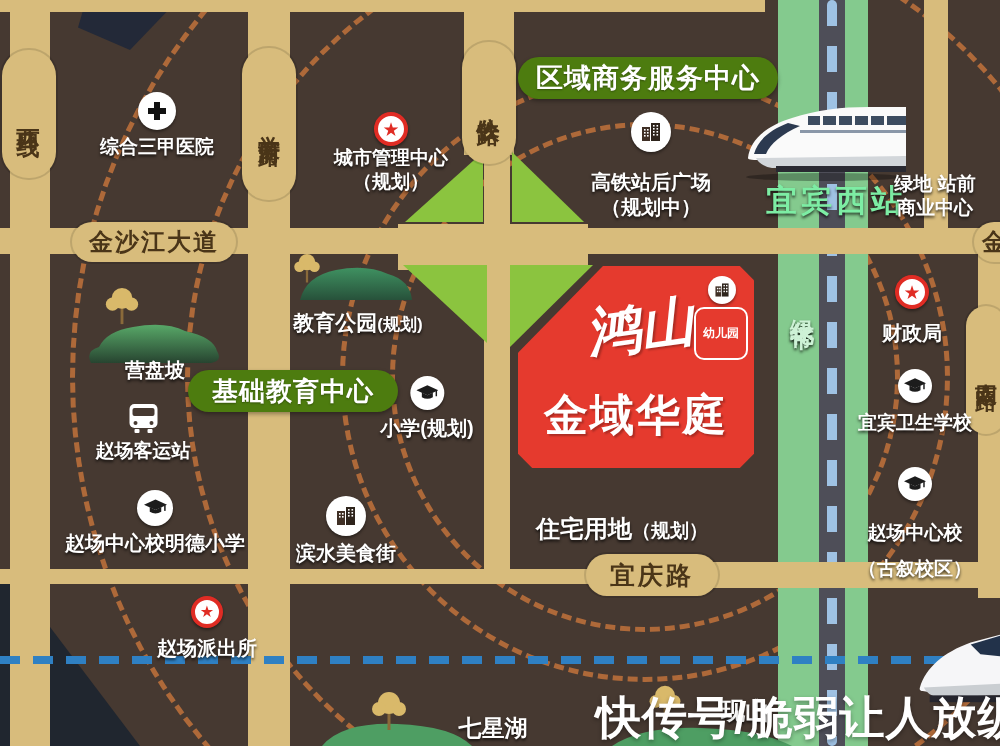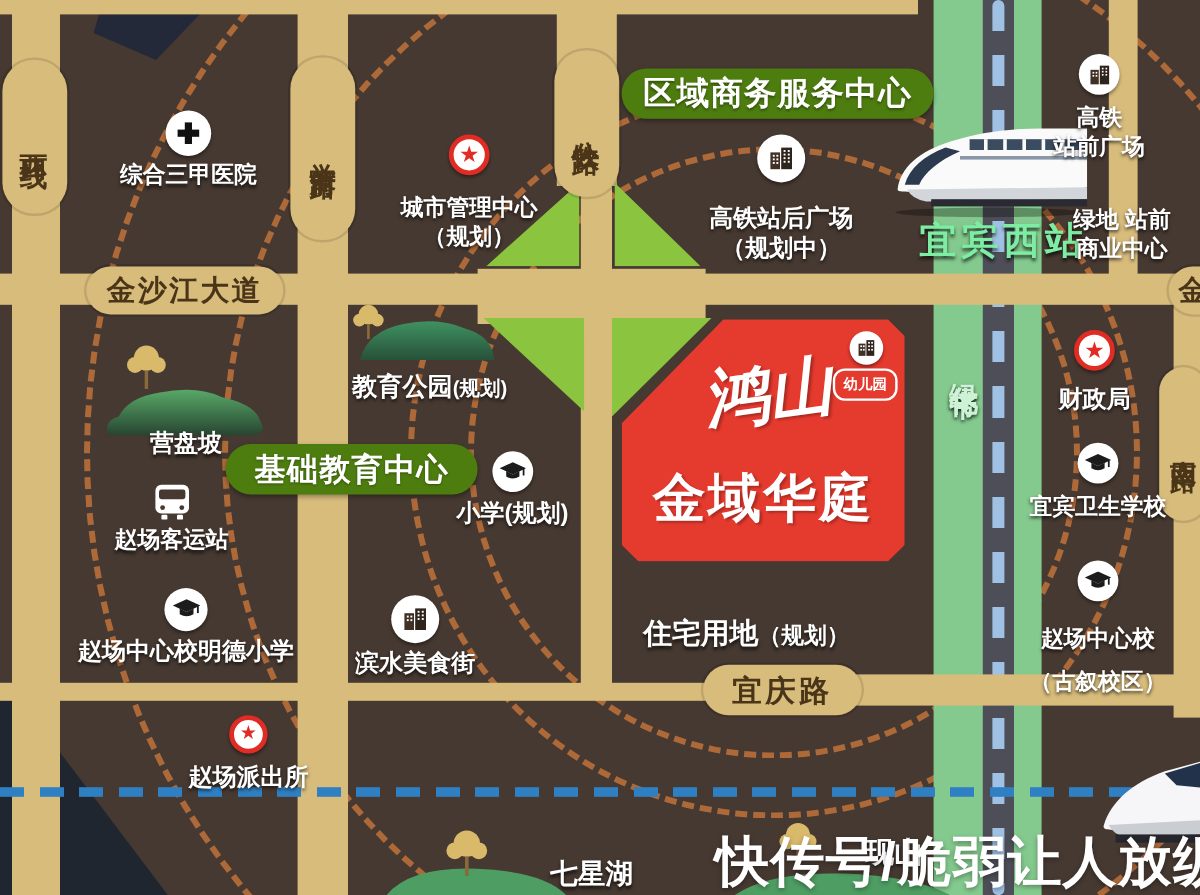--- a/index.html
+++ b/index.html
@@ -32,21 +32,21 @@
          justify-content:center;border-radius:24px;z-index:6;text-shadow:0 1px 2px rgba(0,0,0,.35);
          box-shadow:0 2px 4px rgba(0,0,0,.35);white-space:nowrap;}
   
   #project{position:absolute;left:518px;top:266px;width:236px;height:202px;background:#e53a2e;z-index:4;
            clip-path:polygon(36% 0,94% 0,100% 7%,100% 93%,94% 100%,6% 100%,0 93%,0 43%);}
   #brand{position:absolute;left:42px;top:26px;width:160px;text-align:center;color:#fff;font-weight:bold;
          font-style:italic;font-size:54px;transform:rotate(-8deg);text-shadow:2px 2px 2px rgba(0,0,0,.25);}
   #pname{position:absolute;left:0;right:0;top:120px;text-align:center;color:#fff;font-weight:bold;
          font-size:44px;letter-spacing:2px;text-shadow:2px 2px 2px rgba(0,0,0,.25);}
   #kgbadge{position:absolute;right:6px;top:41px;border:2px solid #fff;border-radius:10px;color:#fff;
-           font-size:12px;font-weight:bold;padding:3px 7px;}
+           font-size:12px;font-weight:bold;padding:16px 7px;}
   .greentext{position:absolute;z-index:6;font-weight:bold;text-shadow:0 2px 3px rgba(0,0,0,.7);}
   #watermark{position:absolute;left:596px;top:688px;z-index:10;color:#fff;font-weight:bold;font-size:45px;
              letter-spacing:1px;text-shadow:0 2px 4px rgba(0,0,0,.35);white-space:nowrap;}
   .svgspot{position:absolute;z-index:3;}
   .note{font-weight:bold;}
 </style>
 </head>
 <body>
 
 <div id="stage">
@@ -211,21 +211,21 @@
       <svg width="20" height="20" viewBox="0 0 20 20">
           <rect x="7" y="1" width="6" height="18" fill="#111"></rect>
           <rect x="1" y="7" width="18" height="6" fill="#111"></rect>
         </svg>
       </div>
     <div class="lbl" style="font-size:19px;margin-top:5px;">综合三甲医院</div>
   </div>
 
   <div class="lm" style="left:391px;top:112px;">
     <div class="circle-icon star-icon" style="width:26px;height:26px;">★</div>
-    <div class="lbl" style="font-size:19px;margin-top:16px;">城市管理中心</div>
+    <div class="lbl" style="font-size:19px;">城市管理中心</div>
     <div class="lbl" style="font-size:19px;">（规划）</div>
   </div>
 
   <div class="lm" style="left:651px;top:112px;">
     <div class="circle-icon" style="width:40px;height:40px;">
       <svg width="22" height="22" viewBox="0 0 22 22">
           <rect x="2" y="6" width="8" height="14" fill="#403026"></rect>
           <rect x="11" y="2" width="9" height="18" fill="#2e241c"></rect>
       <g fill="#fff">
             <rect x="4" y="8" width="1.6" height="1.6"></rect>
@@ -242,42 +242,20 @@
             <rect x="16.5" y="10" width="1.6" height="1.6"></rect>
             <rect x="13" y="13" width="1.6" height="1.6"></rect>
             <rect x="16.5" y="13" width="1.6" height="1.6"></rect>
           </g>
         </svg>
       </div>
     <div class="lbl" style="font-size:20px;margin-top:18px;">高铁站后广场</div>
     <div class="lbl" style="font-size:20px;">（规划中）</div>
   </div>
 
-  <div class="lm" style="left:916px;top:45px;z-index:6;">
-    <div class="circle-icon" style="width:34px;height:34px;">
-      <svg width="19" height="19" viewBox="0 0 22 22">
-          <rect x="2" y="6" width="8" height="14" fill="#403026"></rect>
-          <rect x="11" y="2" width="9" height="18" fill="#2e241c"></rect>
-      <g fill="#fff">
-            <rect x="4" y="8" width="1.6" height="1.6"></rect>
-            <rect x="7" y="8" width="1.6" height="1.6"></rect>
-            <rect x="4" y="11" width="1.6" height="1.6"></rect>
-            <rect x="7" y="11" width="1.6" height="1.6"></rect>
-            <rect x="13" y="4" width="1.6" height="1.6"></rect>
-            <rect x="16.5" y="4" width="1.6" height="1.6"></rect>
-            <rect x="13" y="7" width="1.6" height="1.6"></rect>
-            <rect x="16.5" y="7" width="1.6" height="1.6"></rect>
-            <rect x="13" y="10" width="1.6" height="1.6"></rect>
-            <rect x="16.5" y="10" width="1.6" height="1.6"></rect>
-          </g>
-        </svg>
-      </div>
-    <div class="lbl" style="font-size:19px;margin-top:8px;">高铁</div>
-    <div class="lbl" style="font-size:19px;">站前广场</div>
-  </div>
 
   <div class="lm" style="left:935px;top:172px;z-index:6;">
     <div class="lbl" style="font-size:19px;">绿地 站前</div>
     <div class="lbl" style="font-size:19px;">商业中心</div>
   </div>
 
   <div class="lm" style="left:155px;top:358px;">
     <div class="lbl" style="font-size:20px;">营盘坡</div>
   </div>
 

